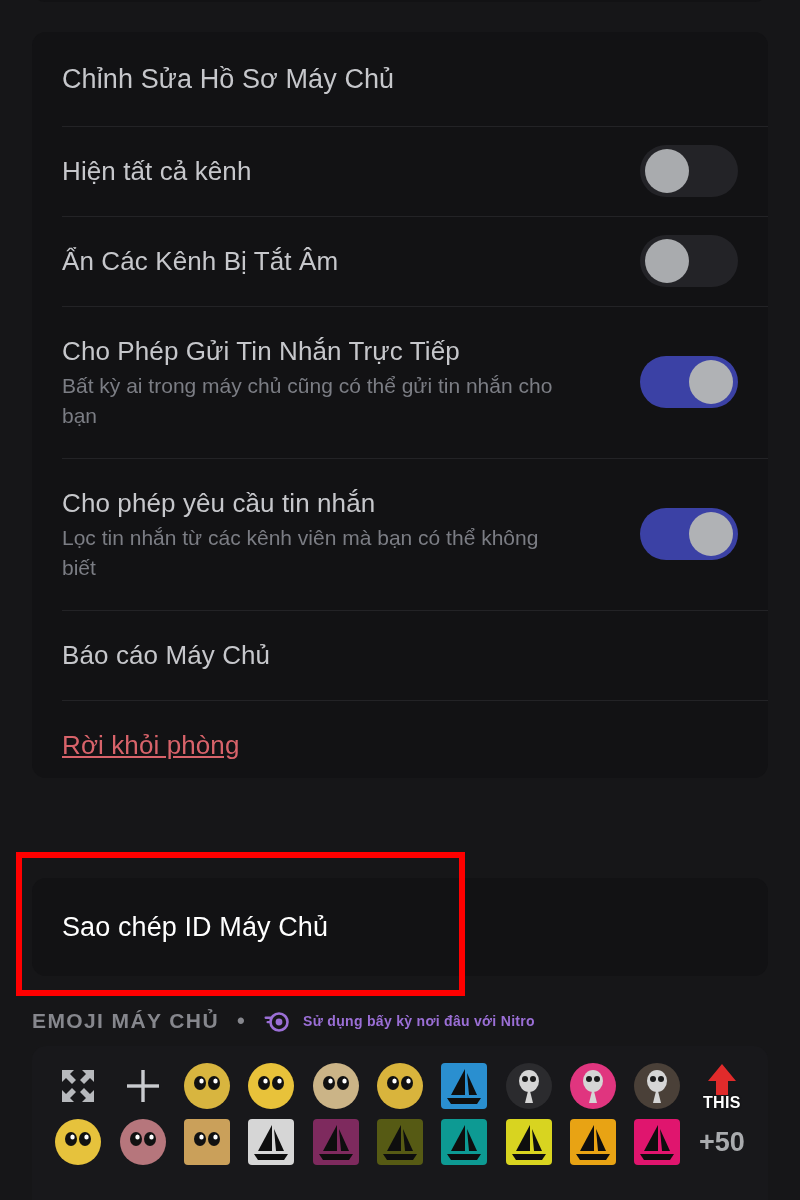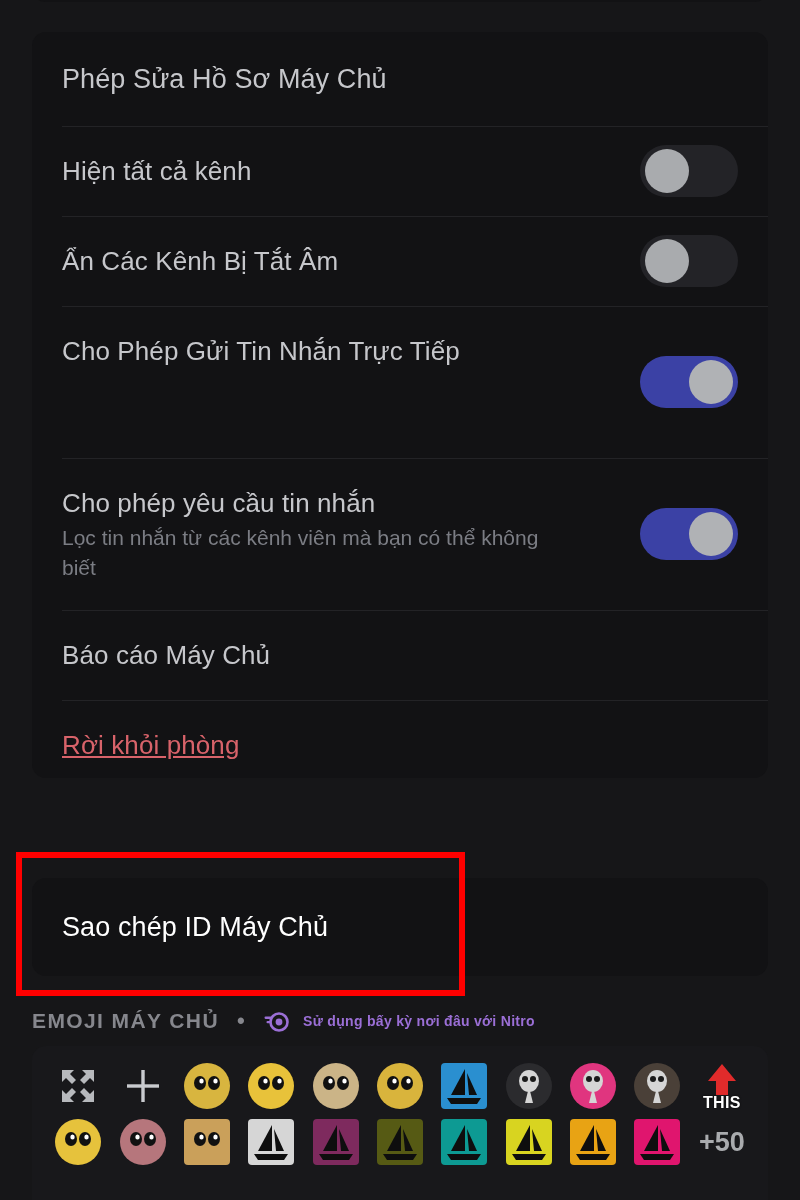--- a/index.html
+++ b/index.html
@@ -121,21 +121,21 @@
 <body>
 
 <div class="screen">
 
   <div class="card-above"></div>
 
   <div class="card" id="settings-card">
 
     <div class="row" id="row-header">
       <div class="row-texts">
-        <div class="row-title">Phép Sửa Hồ Sơ Máy Chủ</div>
+        <div class="row-title">Chỉnh Sửa Hồ Sơ Máy Chủ</div>
       </div>
     </div>
 
     <div class="row" id="row-show-all">
       <div class="row-texts">
         <div class="row-title">Hiện tất cả kênh</div>
       </div>
       <div class="toggle">
         <div class="knob"></div>
       </div>
@@ -146,20 +146,21 @@
         <div class="row-title">Ẩn Các Kênh Bị Tắt Âm</div>
       </div>
       <div class="toggle">
         <div class="knob"></div>
       </div>
     </div>
 
     <div class="row" id="row-allow-dm">
       <div class="row-texts">
         <div class="row-title">Cho Phép Gửi Tin Nhắn Trực Tiếp</div>
+        <div class="row-sub">Bất kỳ ai trong máy chủ cũng có thể gửi tin nhắn cho bạn</div>
       </div>
       <div class="toggle on">
         <div class="knob"></div>
       </div>
     </div>
 
     <div class="row" id="row-allow-req">
       <div class="row-texts">
         <div class="row-title">Cho phép yêu cầu tin nhắn</div>
         <div class="row-sub">Lọc tin nhắn từ các kênh viên mà bạn có thể không biết</div>

